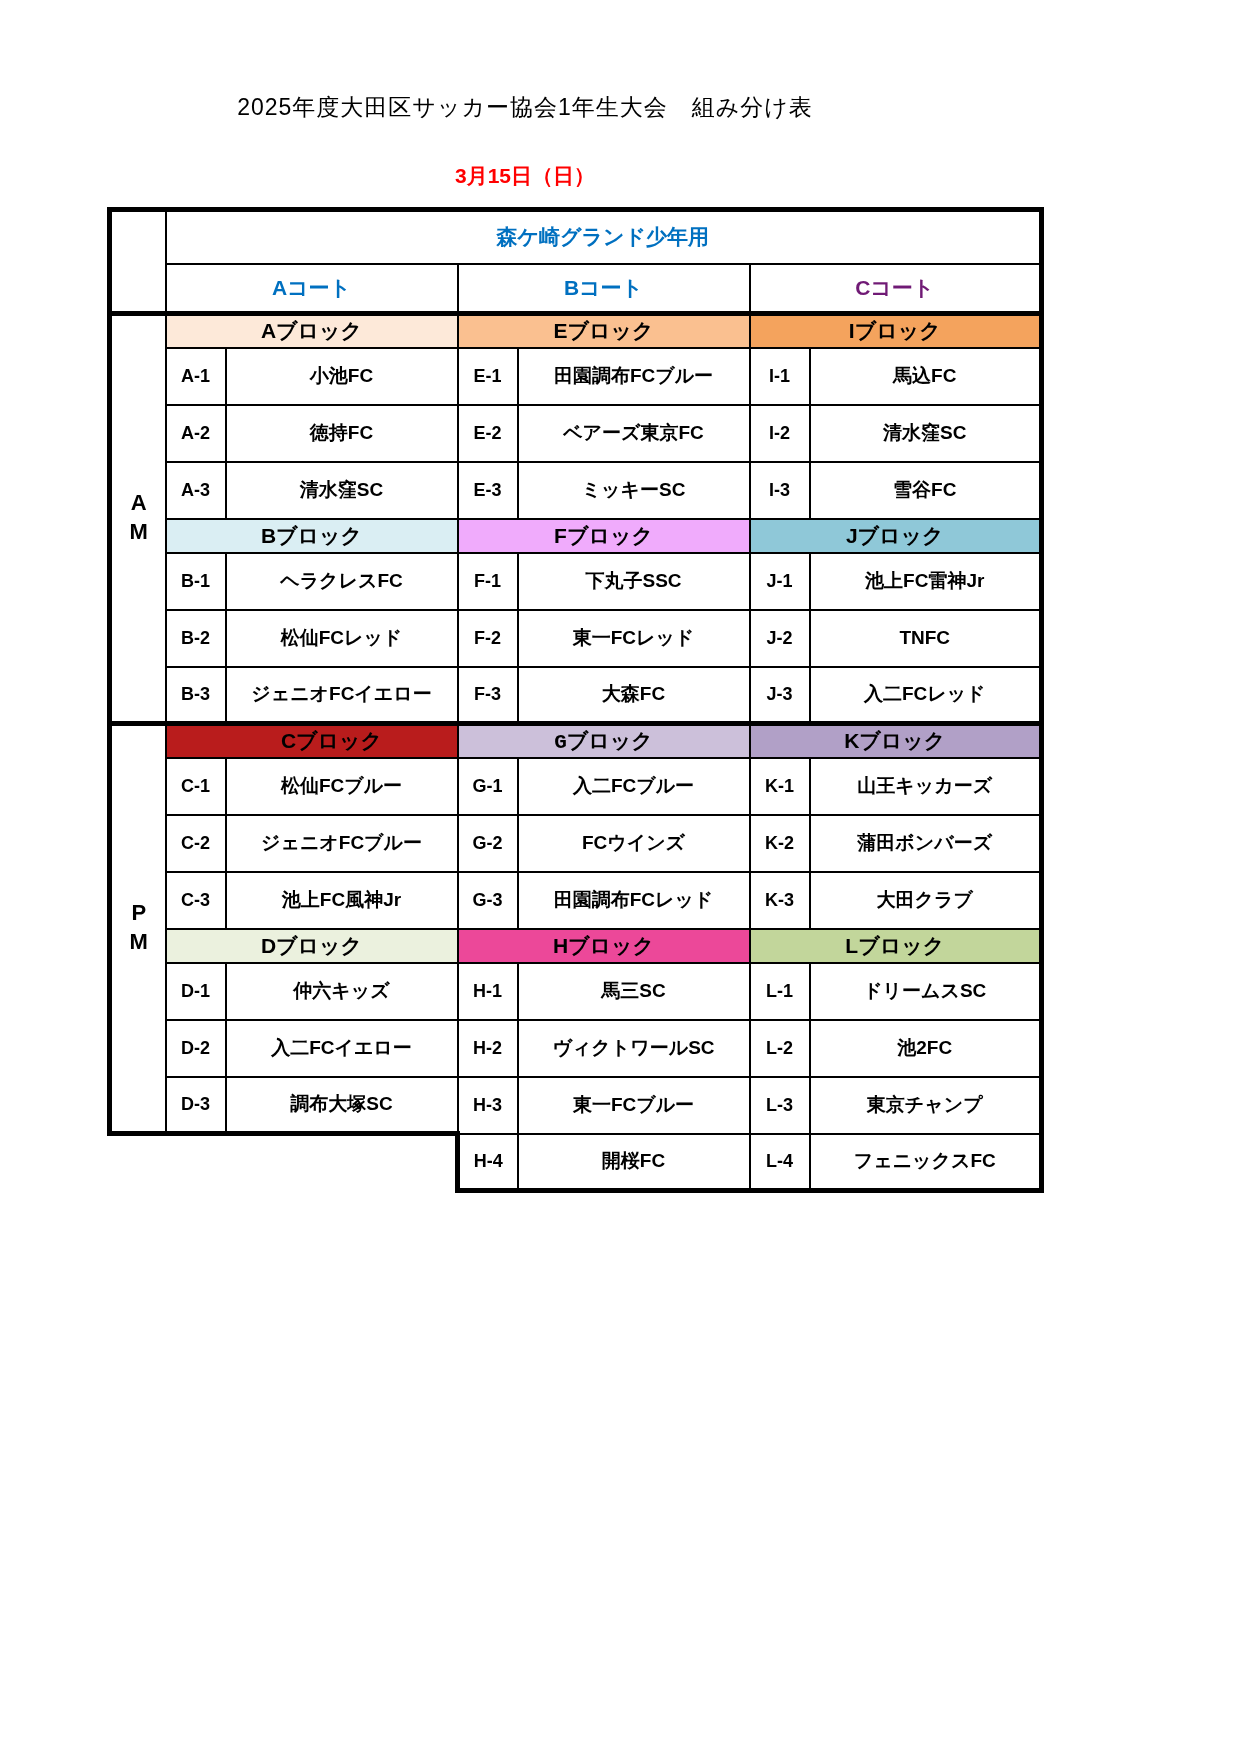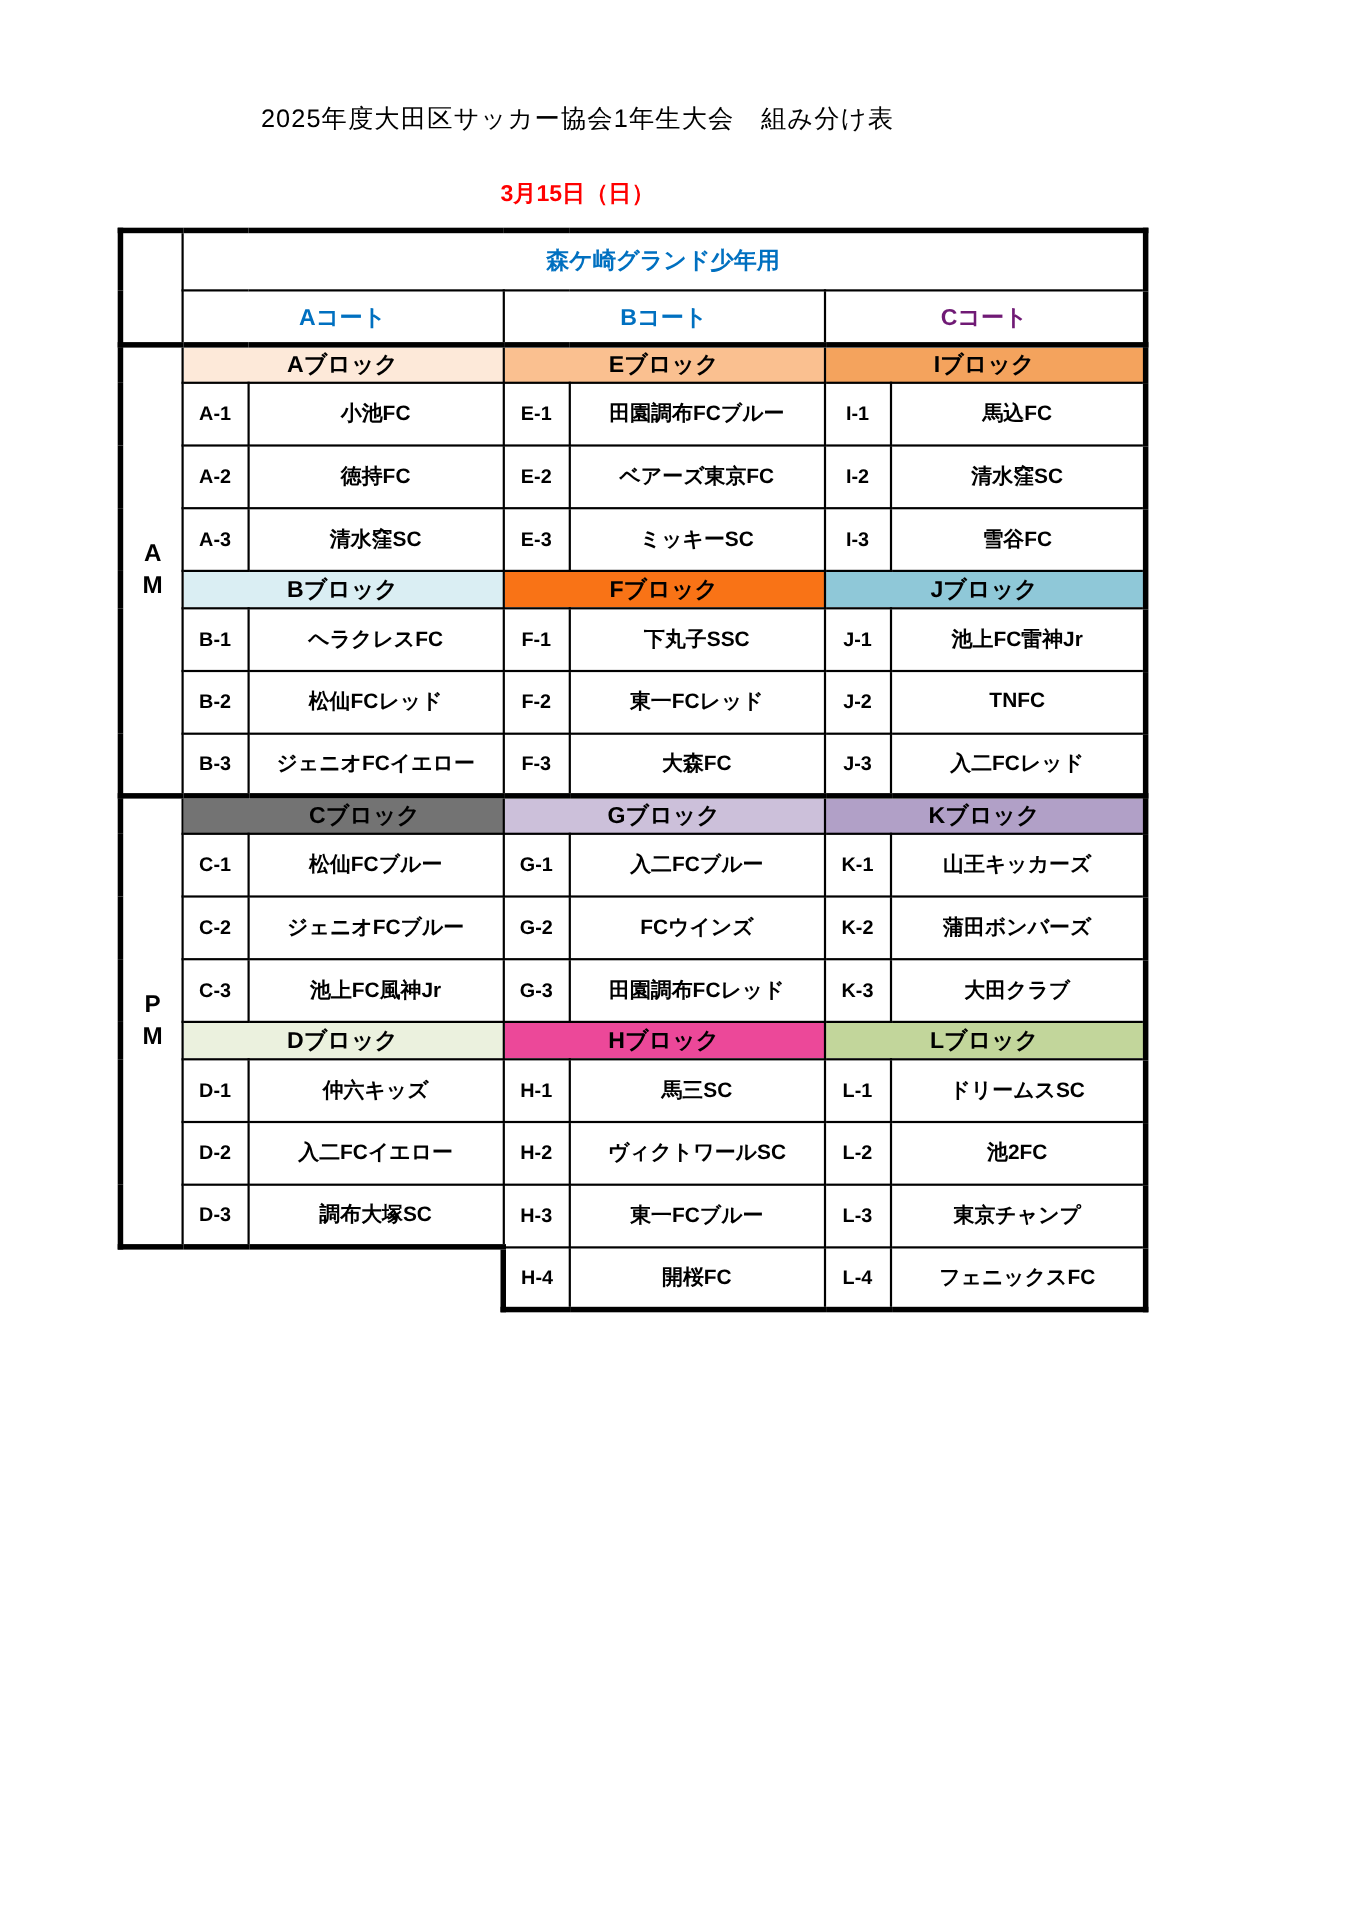--- a/index.html
+++ b/index.html
@@ -106,21 +106,21 @@
     <td class="num">A-3</td>
     <td class="team">清水窪SC</td>
     <td class="num">E-3</td>
     <td class="team">ミッキーSC</td>
     <td class="num">I-3</td>
     <td class="team br">雪谷FC</td>
   </tr>
 
   <tr class="rh">
     <td class="bhdr" colspan="2" style="background-color: rgb(218, 238, 243);">Bブロック</td>
-    <td class="bhdr" colspan="2" style="background-color: #f97316;">Fブロック</td>
+    <td class="bhdr" colspan="2" style="background-color: #f0abfc;">Fブロック</td>
     <td class="bhdr br" colspan="2" style="background-color: rgb(143, 200, 216);">Jブロック</td>
   </tr>
   <tr class="rt">
     <td class="num">B-1</td>
     <td class="team">ヘラクレスFC</td>
     <td class="num">F-1</td>
     <td class="team">下丸子SSC</td>
     <td class="num">J-1</td>
     <td class="team br">池上FC雷神Jr</td>
   </tr>
@@ -138,22 +138,22 @@
     <td class="num bb">F-3</td>
     <td class="team bb">大森FC</td>
     <td class="num bb">J-3</td>
     <td class="team bb br">入二FCレッド</td>
   </tr>
 
   <tr class="rh">
     <td class="session-cell bl bb" rowspan="8">
       <div class="session">PM</div>
     </td>
-    <td class="bhdr" colspan="2" style="background-color: #737373; padding-left: 40px;">Cブロック</td>
-    <td class="bhdr" colspan="2" style="background-color: rgb(204, 192, 218);">Gブロック</td>
+    <td class="bhdr" colspan="2" style="background-color: #b91c1c; padding-left: 40px;">Cブロック</td>
+    <td class="bhdr" colspan="2" style="background-color: rgb(204, 192, 218); font-family: Liberation Mono, monospace;">Gブロック</td>
     <td class="bhdr br" colspan="2" style="background-color: rgb(177, 160, 199);">Kブロック</td>
   </tr>
   <tr class="rt">
     <td class="num">C-1</td>
     <td class="team">松仙FCブルー</td>
     <td class="num">G-1</td>
     <td class="team">入二FCブルー</td>
     <td class="num">K-1</td>
     <td class="team br">山王キッカーズ</td>
   </tr>

